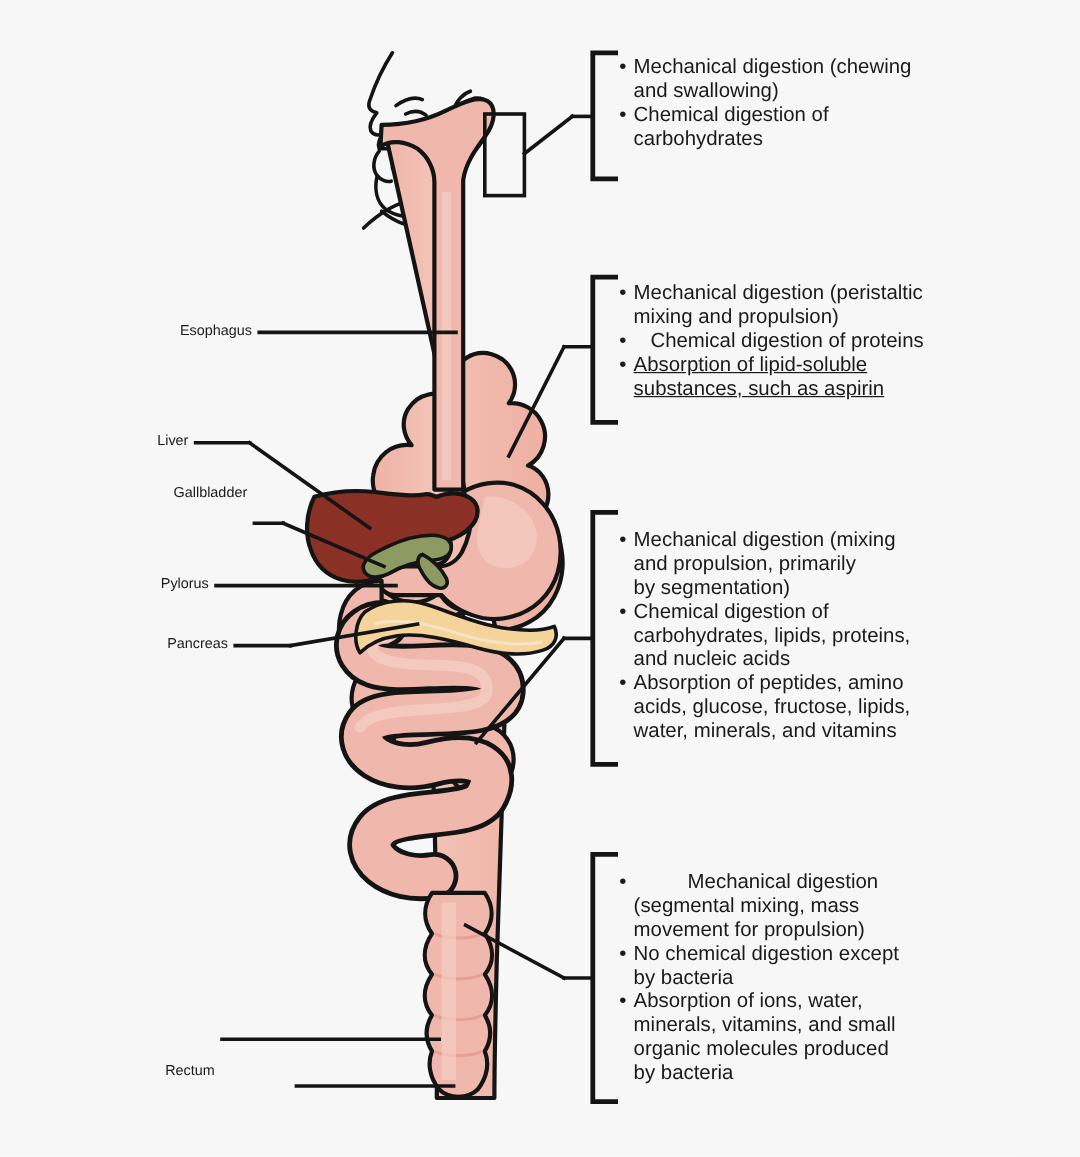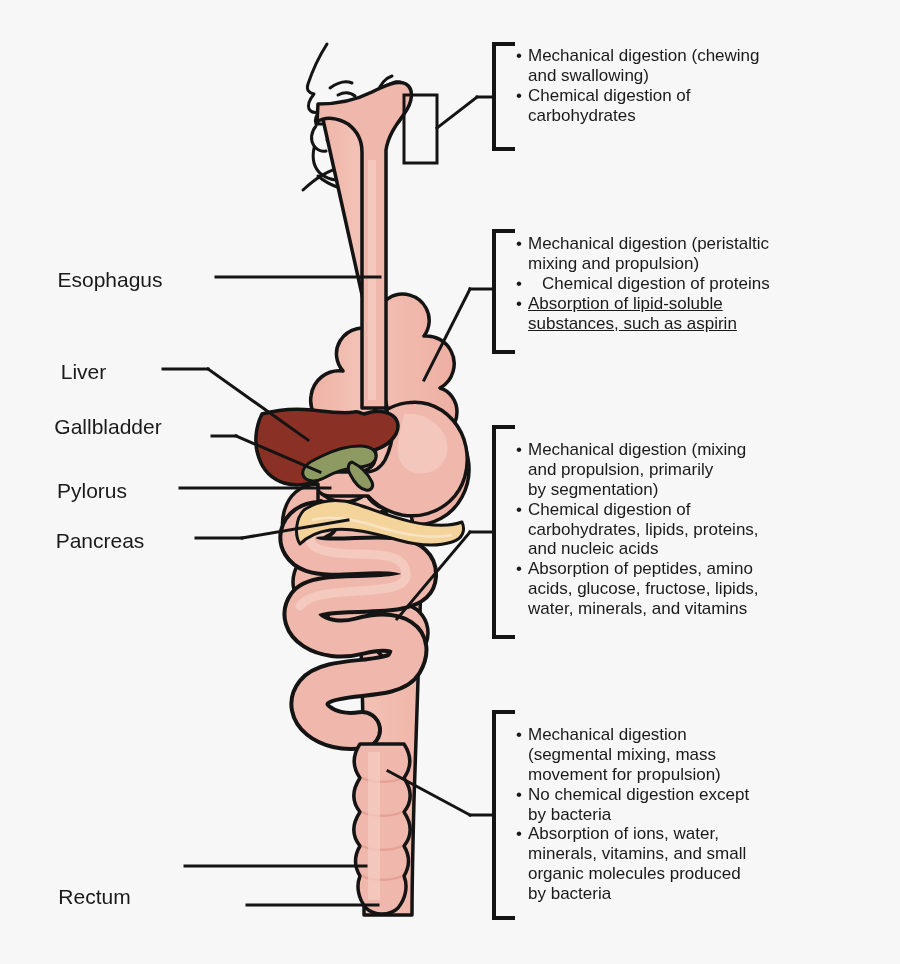--- a/index.html
+++ b/index.html
@@ -18,24 +18,24 @@
   #diagram-svg {
     position: absolute;
     left: 0;
     top: 0;
     width: 900px;
     height: 964px;
   }
   .organ-label {
     position: absolute;
     font-family: "Liberation Sans", sans-serif;
-    font-size: 21px;
+    font-size: 12px;
     color: #1a1a1a;
     white-space: nowrap;
-    text-align: center;
+    text-align: right;
     line-height: 1;
   }
   .fn-block {
     position: absolute;
     font-family: "Liberation Sans", sans-serif;
     font-size: 17px;
     color: #1a1a1a;
     line-height: 1.17;
   }
   .fn-item {
@@ -319,21 +319,21 @@
       <path d="M513 712 L494 712 L494 918 L513 918"></path>
       <line x1="494" y1="815" x2="470" y2="815" stroke-width="3"></line>
       <line x1="470" y1="815" x2="388" y2="771" stroke-width="3"></line>
     </g>
   </svg>
 
   <div class="organ-label" style="left:10px; top:269px; width:200px;">Esophagus</div>
 
   <div class="organ-label" style="left:10px; top:361px; width:147px;">Liver</div>
 
-  <div class="organ-label" style="left:10px; top:416px; width:196px;">Gallbladder</div>
+  <div class="organ-label" style="left:10px; top:404px; width:196px;">Gallbladder</div>
 
   <div class="organ-label" style="left:10px; top:480px; width:164px;">Pylorus</div>
 
   <div class="organ-label" style="left:10px; top:530px; width:180px;">Pancreas</div>
 
   <div class="organ-label" style="left:10px; top:858px; width:169px;margin-top:28px;">Rectum</div>
 
 
   <div class="fn-block" style="left:516px; top:46px; width:310px;">
     <div class="fn-item"><span class="bullet">•</span><span style="white-space: pre-line; text-align: right;">Mechanical digestion (chewing
@@ -356,21 +356,21 @@
 by segmentation)</span></div>
     <div class="fn-item"><span class="bullet">•</span><span style="white-space: pre-line;">Chemical digestion of
 carbohydrates, lipids, proteins,
 and nucleic acids</span></div>
     <div class="fn-item"><span class="bullet">•</span><span style="white-space: pre-line;">Absorption of peptides, amino
 acids, glucose, fructose, lipids,
 water, minerals, and vitamins</span></div>
   </div>
 
   <div class="fn-block" style="left:516px; top:725px; width:320px;">
-    <div class="fn-item"><span class="bullet">•</span><span style="white-space: pre-line;">Mechanical digestion
+    <div class="fn-item"><span class="bullet">•</span><span style="white-space: pre-line; margin-left: 45px;">Mechanical digestion
 (segmental mixing, mass
 movement for propulsion)</span></div>
     <div class="fn-item"><span class="bullet">•</span><span style="white-space: pre-line;">No chemical digestion except
 by bacteria</span></div>
     <div class="fn-item"><span class="bullet">•</span><span style="white-space: pre-line;">Absorption of ions, water,
 minerals, vitamins, and small
 organic molecules produced
 by bacteria</span></div>
   </div>
 

